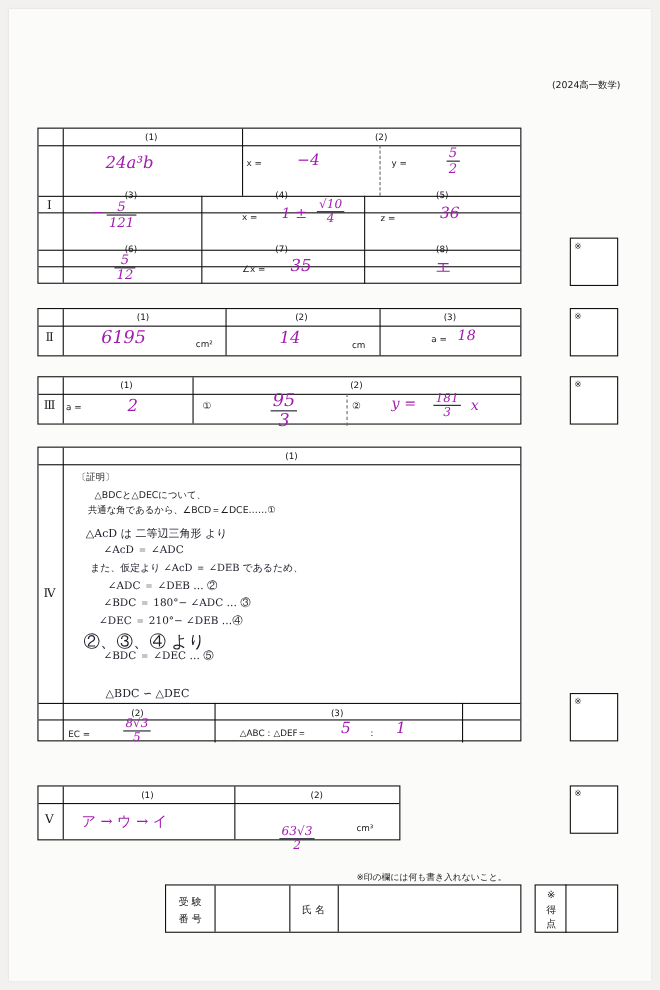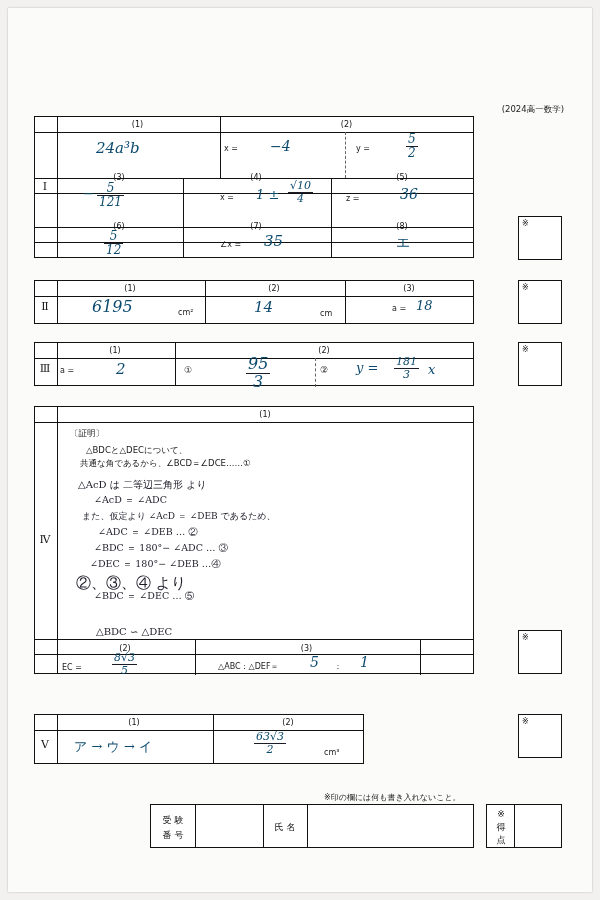--- a/index.html
+++ b/index.html
@@ -18,40 +18,39 @@
   }
   
   .title{
     position:absolute;top:56px;left:0;width:584px;text-align:center;
     font-size:19px;letter-spacing:7px;font-weight:bold;
     font-family:"DejaVu Serif", serif;
   }
   .year-note{
     position:absolute;top:64px;right:28px;font-size:8.5px;
     font-family:"DejaVu Sans", sans-serif;
-    margin-top:32px;
   }
   
   .blk{position:absolute;border:1px solid #111;box-sizing:border-box;background:#fff;}
   .rowline{position:absolute;left:0;right:0;border-top:1px solid #111;}
   .vline{position:absolute;top:0;bottom:0;border-left:1px solid #111;}
   .vline.dash{border-left:1px dashed #666;}
   .hdr{
     position:absolute;font-size:8px;text-align:center;
     font-family:"DejaVu Sans", sans-serif;color:#111;
   }
   .romanlbl{
     position:absolute;font-size:11px;font-family:"DejaVu Serif",serif;
     text-align:center;
   }
   .hand{
     position:absolute;
     font-family:"DejaVu Serif", serif;
     font-style:italic;
-    color:#0c4a6e;
+    color:#a21caf;
     white-space:nowrap;
   }
   .hand.up{font-style:normal;}
   .lbl{
     position:absolute;font-size:8px;font-family:"DejaVu Sans",sans-serif;
   }
   
   .frac{display:inline-block;text-align:center;vertical-align:middle;line-height:1.05;}
   .frac .n{display:block;padding:0 2px;}
   .frac .d{display:block;border-top:1px solid #1c1c28;padding:0 2px;}
@@ -211,21 +210,21 @@
 
   <div class="proof" style="left:62px;top:420px;">〔証明〕</div>
   <div class="proof" style="left:78px;top:437px;text-align:center;">△BDCと△DECについて、</div>
   <div class="proof" style="left:72px;top:450px;">共通な角であるから、∠BCD＝∠DCE……①</div>
 
   <div class="proofh" style="left:70px;top:470px;font-size:10px;">△AcD は 二等辺三角形 より</div>
   <div class="proofh" style="left:86px;top:486px;font-size:9.5px;">∠AcD ＝ ∠ADC</div>
   <div class="proofh" style="left:74px;top:502px;font-size:9px;">また、仮定より ∠AcD ＝ ∠DEB であるため、</div>
   <div class="proofh" style="left:90px;top:518px;font-size:9.5px;">∠ADC ＝ ∠DEB  … ②</div>
   <div class="proofh" style="left:86px;top:534px;font-size:9.5px;">∠BDC ＝ 180°− ∠ADC … ③</div>
-  <div class="proofh" style="left:82px;top:550px;font-size:9.5px;">∠DEC ＝ 180°− ∠DEB …④</div>
+  <div class="proofh" style="left:82px;top:550px;font-size:9.5px;">∠DEC ＝ 210°− ∠DEB …④</div>
   <div class="proofh" style="left:68px;top:566px;font-size:15px;">②、③、④ より</div>
   <div class="proofh" style="left:86px;top:582px;font-size:9.5px;">∠BDC ＝ ∠DEC  … ⑤</div>
   <div class="proofh" style="left:88px;top:618px;font-size:10px;">△BDC ∽ △DEC</div>
 
   <div class="lbl" style="left:54px;top:655px;">EC =</div>
   <div class="hand" style="left:104px;top:644px;font-size:11px;">
     <span class="frac">
       <span class="n">8√3</span>
       <span class="d">5</span>
     </span>
@@ -239,21 +238,21 @@
   <div class="blk" style="left:26px;top:706px;width:330px;height:50px;">
     <div class="rowline" style="top:15px;"></div>
     <div class="vline" style="left:22px;"></div>
     <div class="vline" style="left:178px;"></div>
   </div>
   <div class="romanlbl" style="left:26px;top:730px;width:22px;">Ⅴ</div>
   <div class="hdr" style="left:48px;top:710px;width:156px;">(1)</div>
   <div class="hdr" style="left:204px;top:710px;width:152px;">(2)</div>
 
   <div class="hand up" style="left:66px;top:730px;font-size:13px;">ア → ウ → イ</div>
-  <div class="hand" style="left:246px;top:723px;font-size:11px;">
+  <div class="hand" style="left:246px;top:742px;font-size:11px;">
     <span class="frac">
       <span class="n">63√3</span>
       <span class="d">2</span>
     </span>
   </div>
   <div class="lbl" style="left:316px;top:740px;">cm³</div>
 
   <div class="starbox" style="left:510px;top:208px;width:44px;height:44px;">
     <span class="st">※</span>
   </div>

